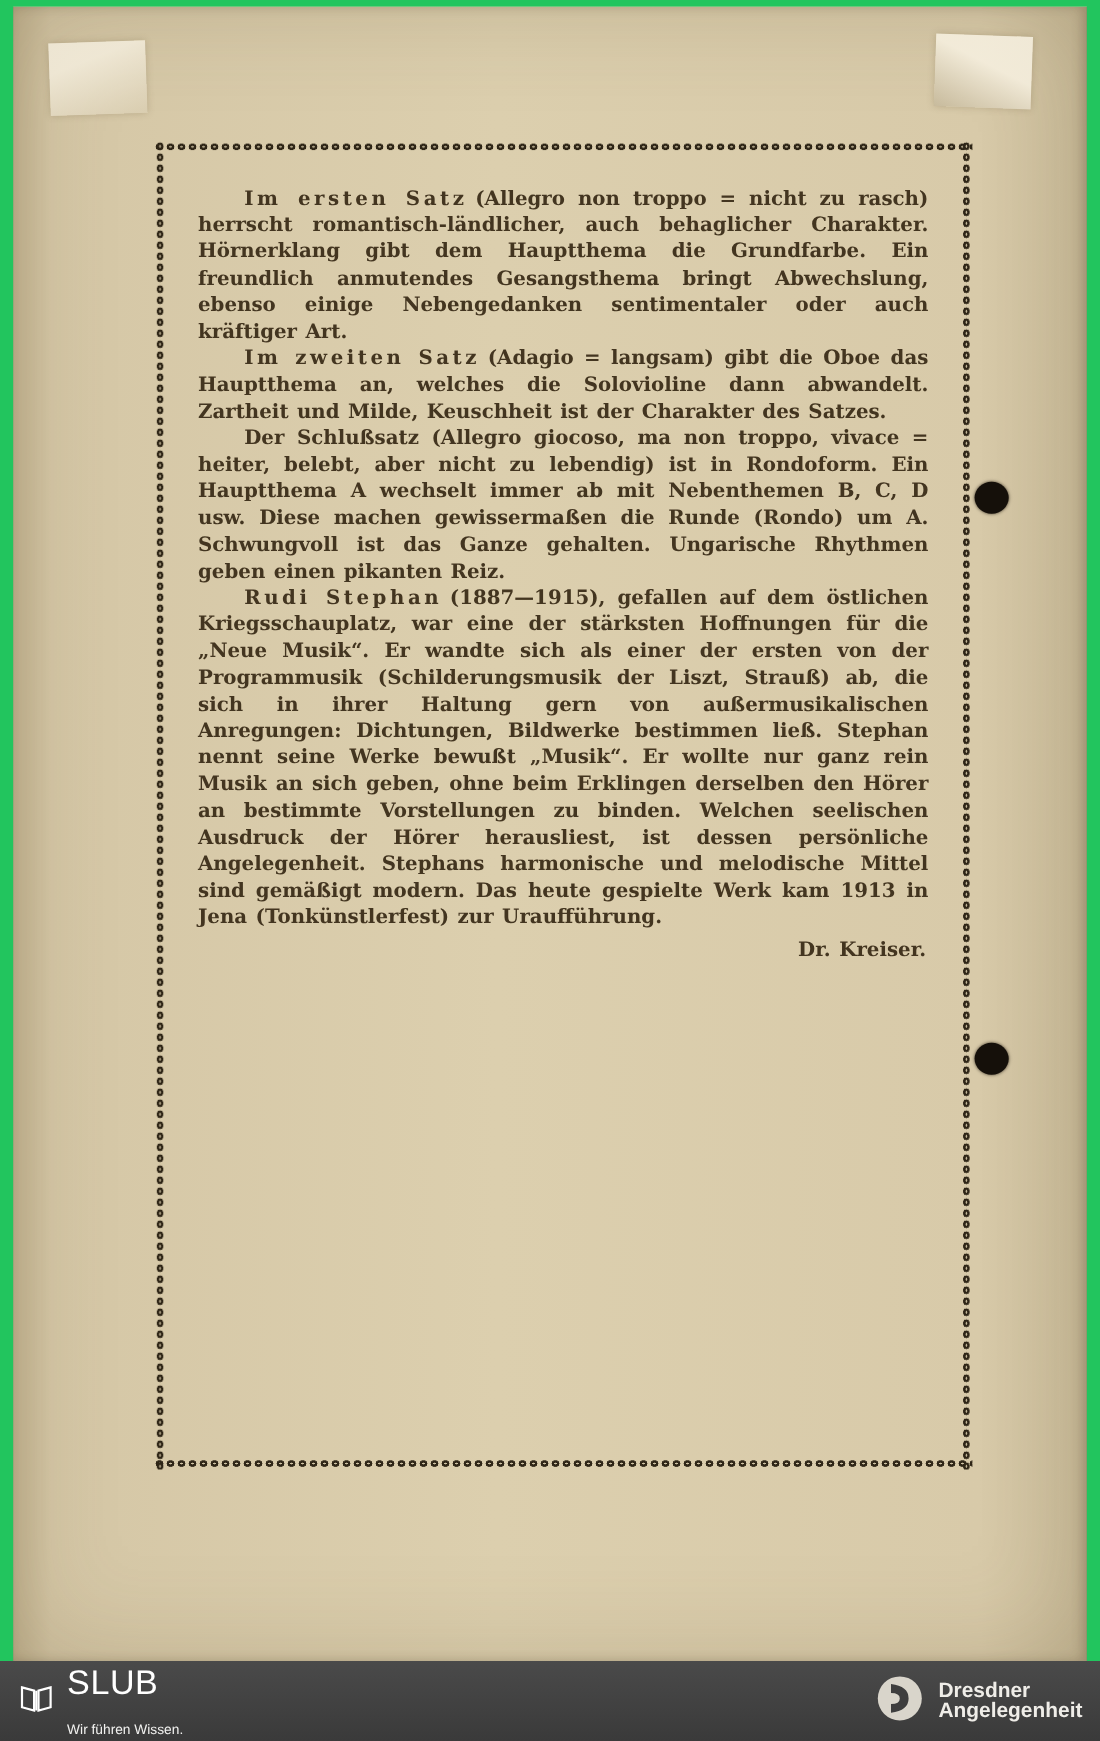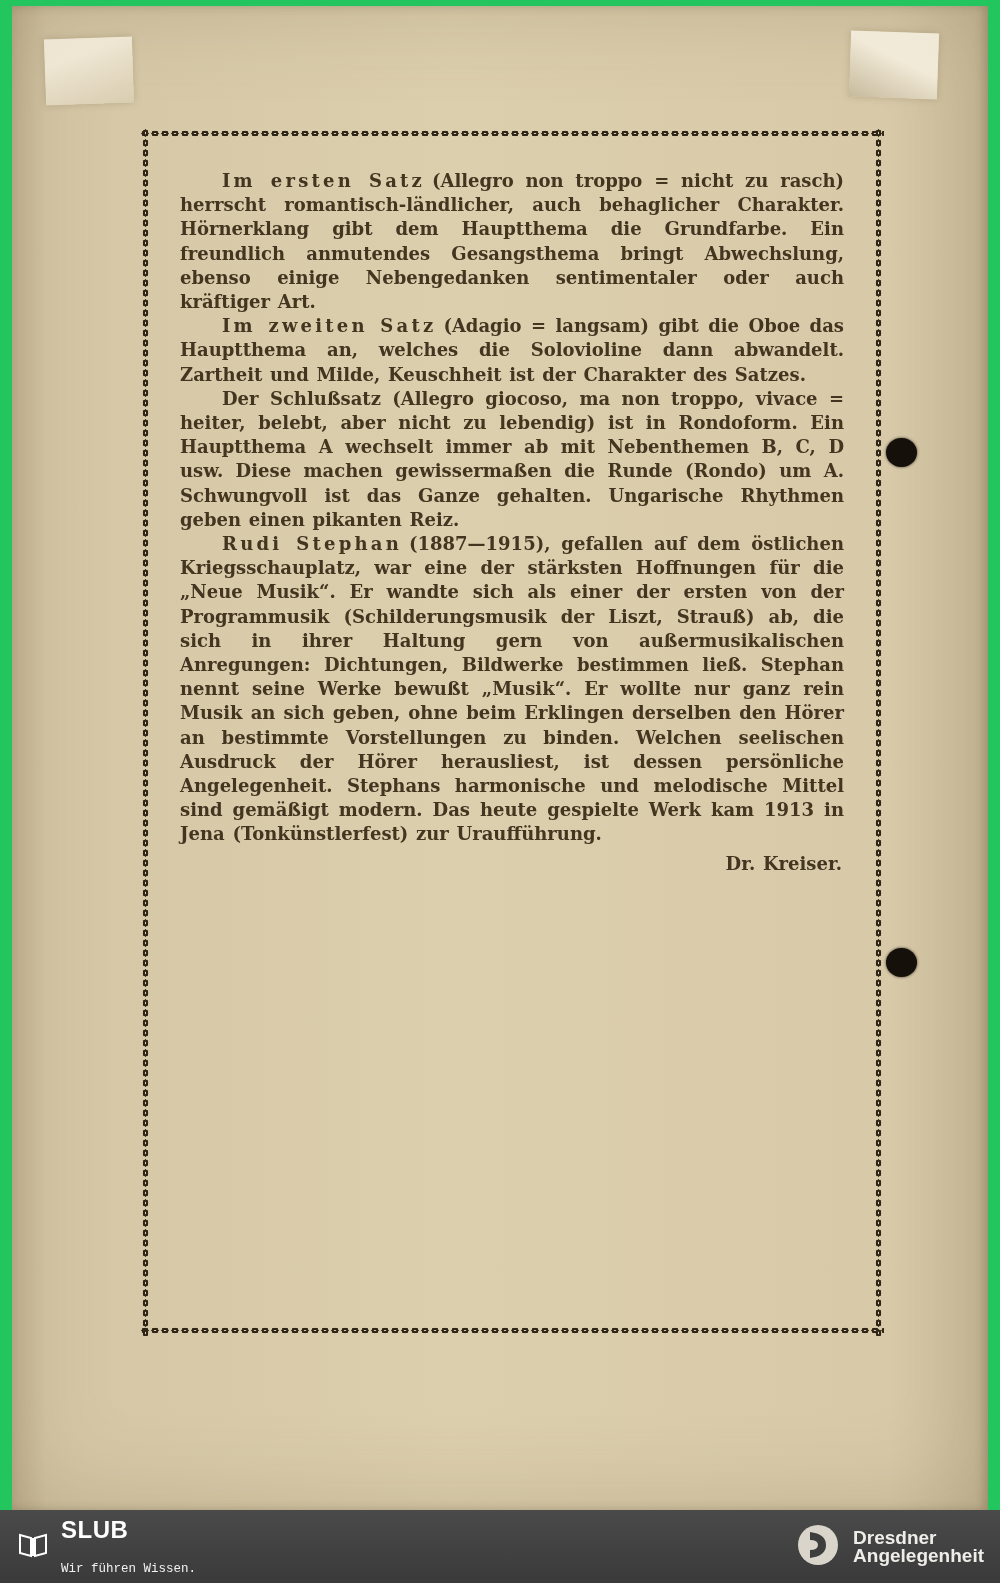--- a/index.html
+++ b/index.html
@@ -78,23 +78,23 @@
   
   .footer {
     position:absolute; left:0; right:0; bottom:0; height:73px;
     background:linear-gradient(#4a4a4a, #3a3a3a);
     display:flex; align-items:center; justify-content:space-between;
     padding:0 16px; box-sizing:border-box; z-index:10;
   }
   .slub-block { display:flex; align-items:center; gap:11px; cursor:pointer; }
   .slub-text { display:flex; flex-direction:column; }
   .slub-name {
-    color:#ffffff; font-size:24px; font-weight:700; line-height:1; letter-spacing:.5px;
+    color:#ffffff; font-size:31px; font-weight:400; line-height:1; letter-spacing:.5px;
   }
-  .slub-tag { color:#f2f2f0; font-size:12.5px; margin-top:20px;font-family:Liberation Mono, monospace; }
+  .slub-tag { color:#f2f2f0; font-size:12.5px; margin-top:20px; }
   .partner-block { display:flex; align-items:center; gap:12px; cursor:pointer; }
   .partner-text { color:#efede8; font-size:19px; line-height:18px;font-weight:bold; }
 </style>
 </head>
 <body>
 
 <div class="stage">
 
   <div class="paper">
 

